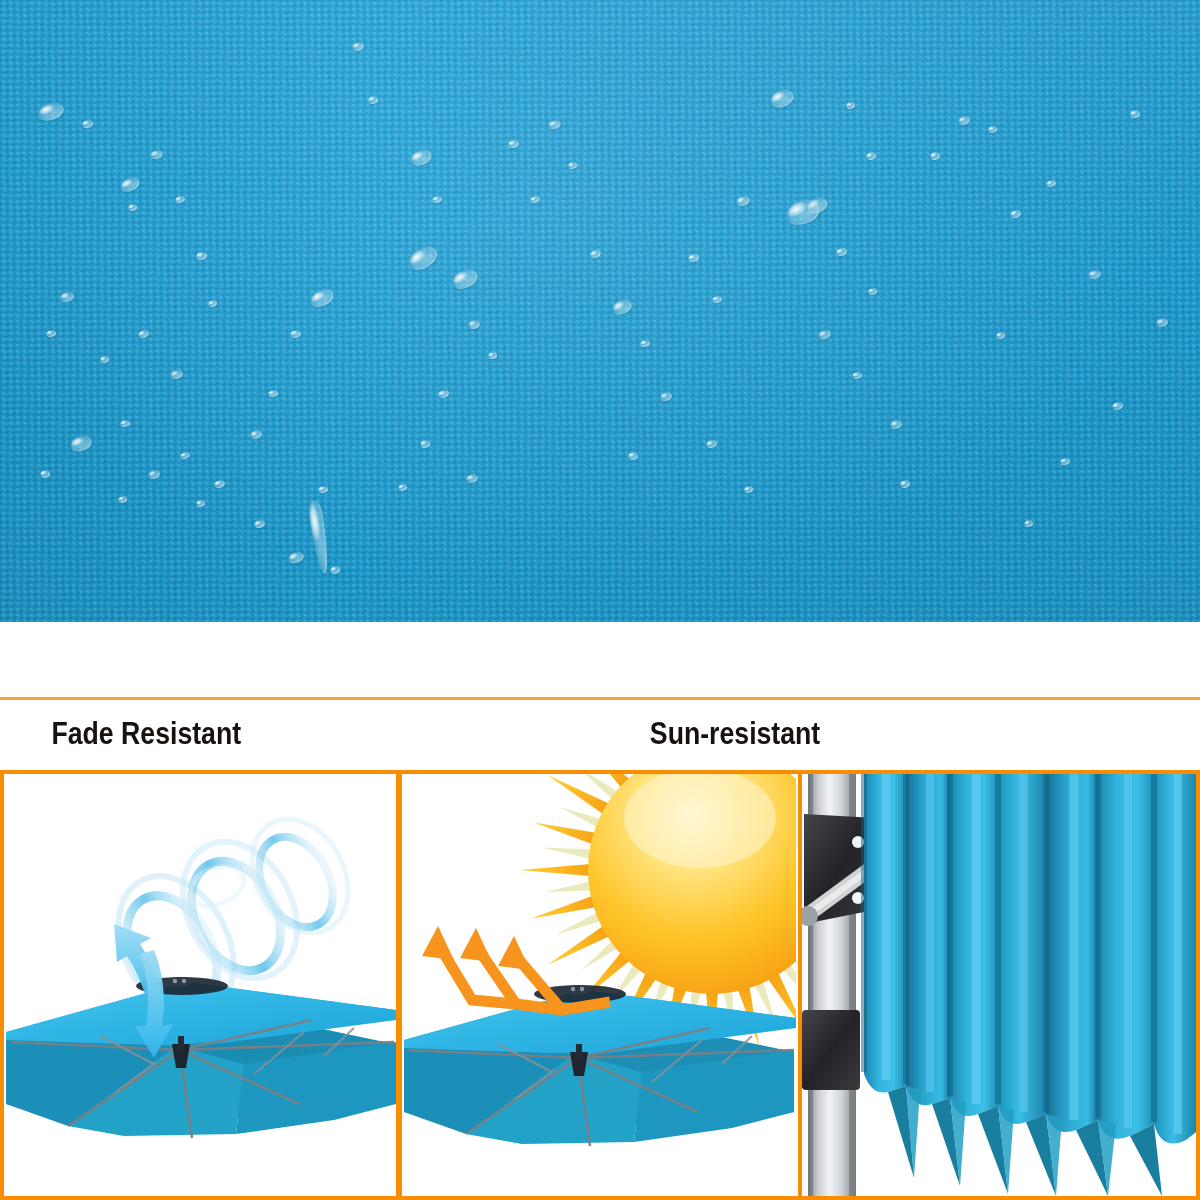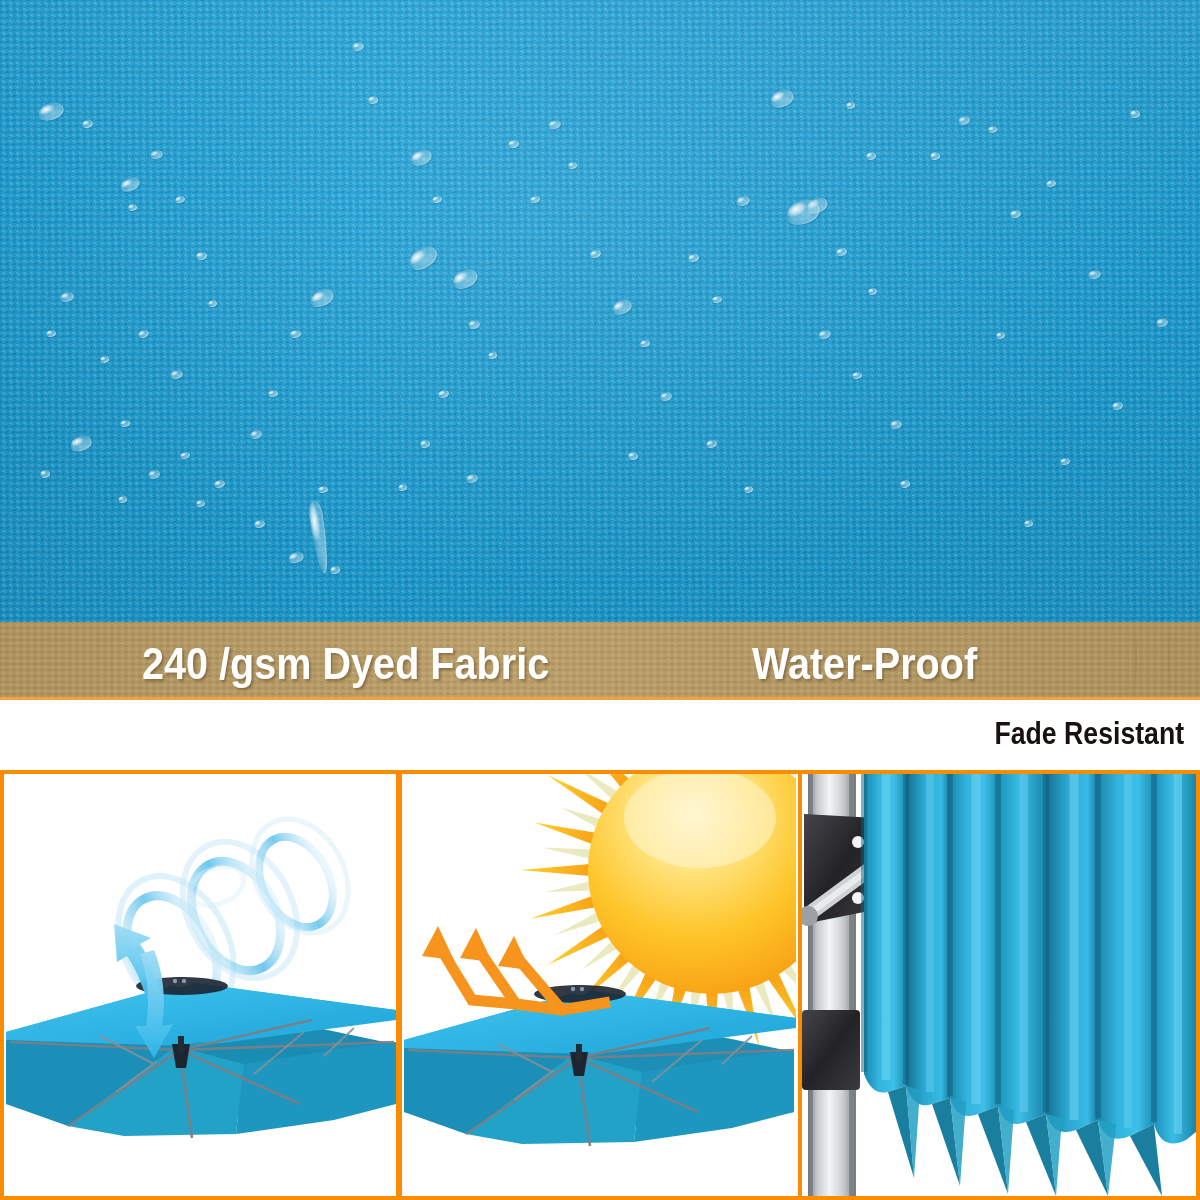--- a/index.html
+++ b/index.html
@@ -123,21 +123,21 @@
     position: absolute;
     left: 0; top: 697px;
     width: 1200px;
     height: 73px;
     display: flex;
   }
   .heading-cell {
     flex: 1 1 0;
     display: flex;
     align-items: center;
-    justify-content: flex-end;
+    justify-content: flex-start;
     margin-left: 36px;
   }
   .heading-text {
     color: #17120f;
     font-family: "Liberation Sans Narrow", "Liberation Sans", sans-serif;
     font-weight: bold;
     font-size: 31px;
     line-height: 1;
     transform: scaleX(0.86);
     white-space: nowrap;
@@ -248,31 +248,28 @@
         <div class="drop s" style="left:900px;top:480px;width:10px;height:8px;transform:rotate(-18deg);"></div>
         <div class="drop s" style="left:1024px;top:520px;width:9px;height:7px;transform:rotate(-14deg);"></div>
         <div class="drop" style="left:288px;top:552px;width:16px;height:11px;transform:rotate(-22deg);"></div>
         <div class="drop s" style="left:330px;top:566px;width:10px;height:8px;transform:rotate(-18deg);"></div>
         <div class="drop" style="left:312px;top:500px;width:14px;height:74px;border-radius:50% 50% 45% 55%/22% 22% 78% 78%;transform:rotate(-8deg);"></div>
         <div class="drop" style="left:408px;top:248px;width:30px;height:20px;transform:rotate(-34deg);"></div>
         <div class="drop" style="left:786px;top:200px;width:34px;height:24px;transform:rotate(-22deg);"></div>
       </div>
   </div>
 
-  <div class="banner">
-    <div class="banner-streak" style="left:1135px"></div>
-    <div class="banner-streak" style="left:1168px;opacity:.6"></div>
-    <div class="banner-text" id="banner-left">240 /gsm Dyed Fabric</div>
-    <div class="banner-text" id="banner-right">Water-Proof</div>
-  </div>
   <div class="banner-underline"></div>
 
   <div class="headings">
     <div class="heading-cell">
       <div class="heading-text">Fade Resistant</div>
+    </div>
+    <div class="heading-cell">
+      <div class="heading-text">Sun-resistant</div>
     </div>
   </div>
 
   <div class="panels">
 
     <div class="panel">
       <svg width="392" height="422" viewBox="0 0 392 422" style="position:absolute;left:0;top:0">
         <defs>
           <linearGradient id="p1top" x1="0" y1="0" x2="1" y2="1">
             <stop offset="0" stop-color="#46c4ef"></stop>

